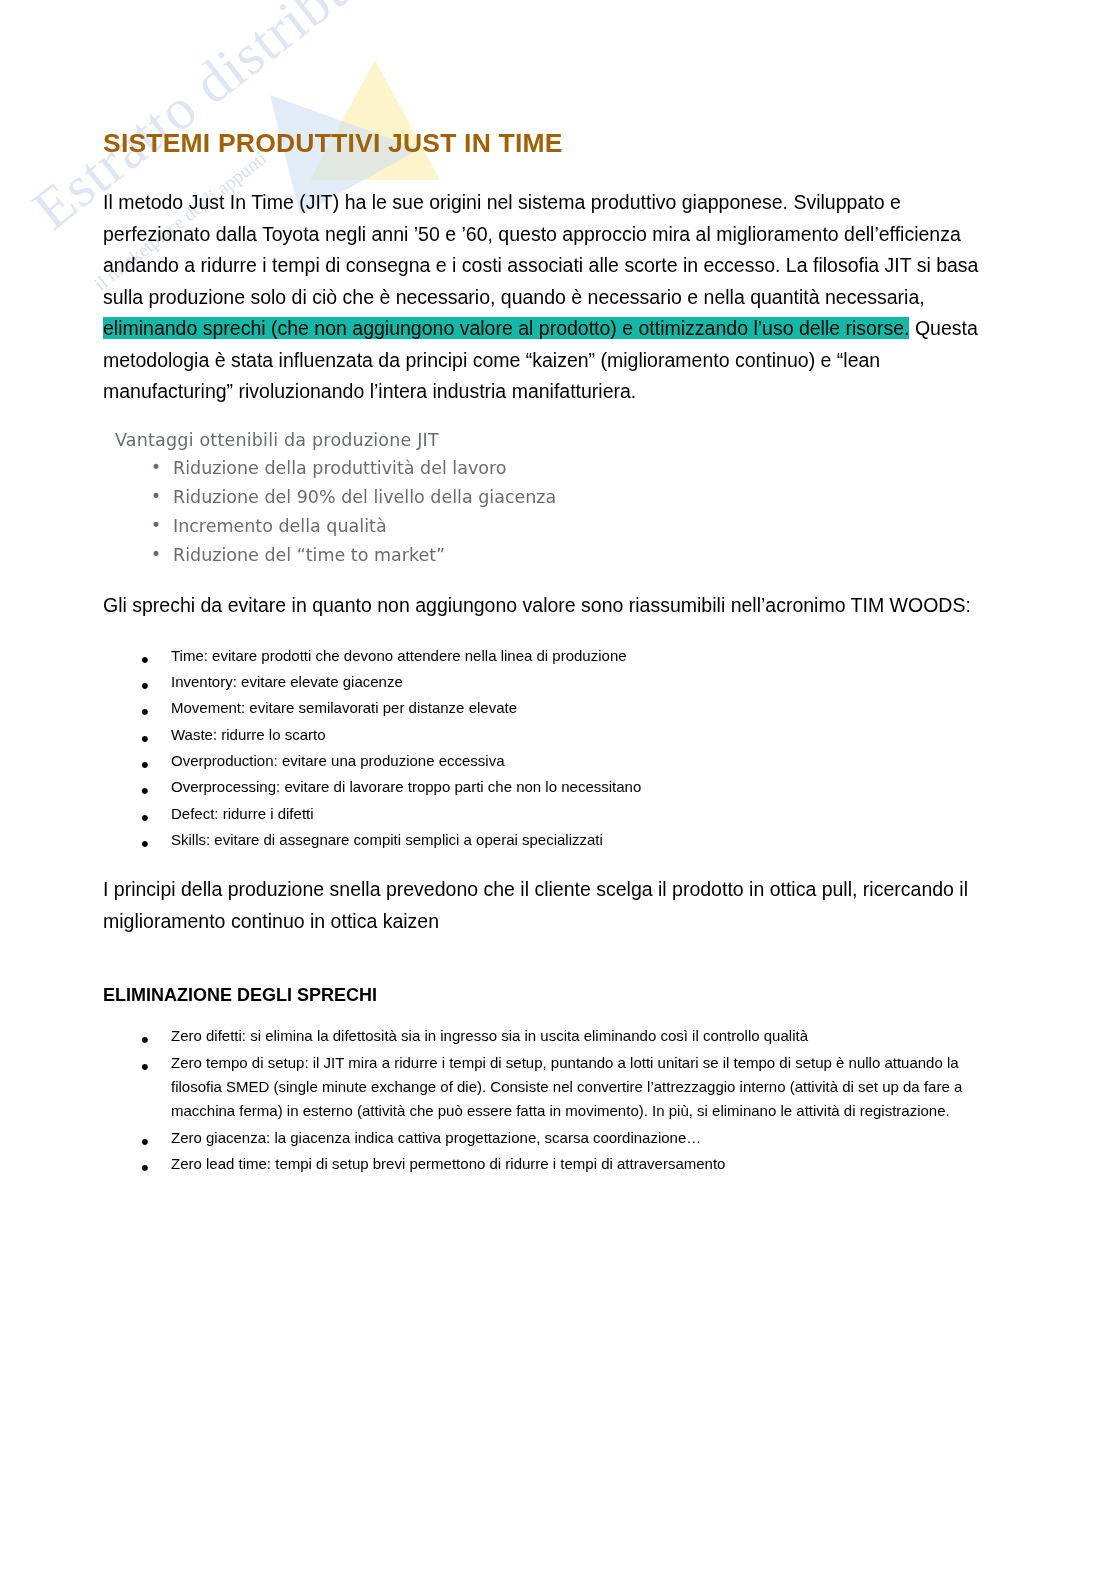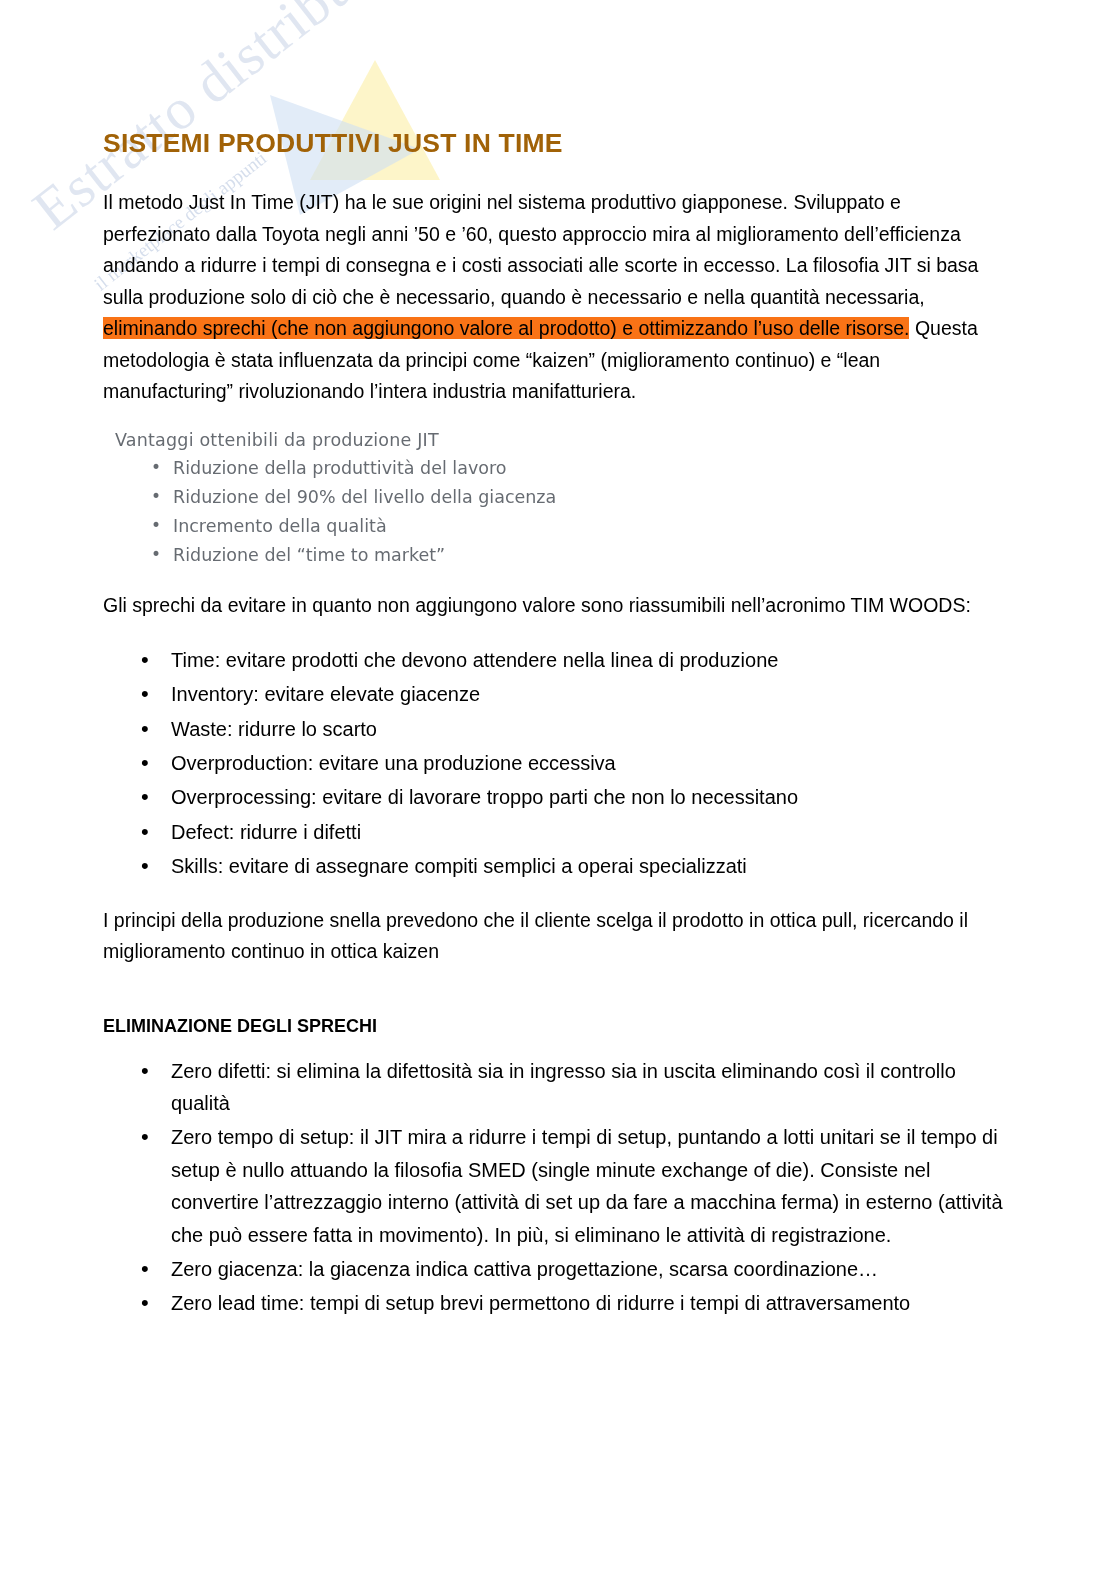--- a/index.html
+++ b/index.html
@@ -91,21 +91,21 @@
   }
 
   p.para {
     font-size: 19.5px;
     line-height: 1.62;
     margin: 0 0 22px 0;
     text-align: left;
   }
 
   .hl {
-    background: #f97316;
+    background: #14b8a6;
   }
 
   
   .scan-block {
     margin: 4px 0 20px 6px;
     color: #5a5f66;
     font-family: "DejaVu Sans", sans-serif;
     opacity: 0.92;
   }
   .scan-block .scan-head {
@@ -131,21 +131,21 @@
     top: -1px;
     font-size: 17px;
   }
 
   ul.bullets {
     margin: 0 0 22px 0;
     padding-left: 38px;
     list-style: none;
   }
   ul.bullets > li {
-    font-size: 20px;
+    font-size: 15px;
     line-height: 1.62;
     position: relative;
     padding-left: 30px;
     margin-bottom: 2px;
   }
   ul.bullets > li:before {
     content: "\2022";
     position: absolute;
     left: 0;
     top: -2px;
@@ -185,20 +185,21 @@
         <li>Incremento della qualità</li>
         <li>Riduzione del “time to market”</li>
       </ul>
     </div>
 
     <p class="para">Gli sprechi da evitare in quanto non aggiungono valore sono riassumibili nell’acronimo TIM WOODS:</p>
 
     <ul class="bullets">
       <li>Time: evitare prodotti che devono attendere nella linea di produzione</li>
       <li>Inventory: evitare elevate giacenze</li>
+      <li>Movement: evitare semilavorati per distanze elevate</li>
       <li>Waste: ridurre lo scarto</li>
       <li>Overproduction: evitare una produzione eccessiva</li>
       <li>Overprocessing: evitare di lavorare troppo parti che non lo necessitano</li>
       <li>Defect: ridurre i difetti</li>
       <li>Skills: evitare di assegnare compiti semplici a operai specializzati</li>
     </ul>
 
     <p class="para">I principi della produzione snella prevedono che il cliente scelga il prodotto in ottica pull, ricercando il miglioramento continuo in ottica kaizen</p>
 
     <h2 class="section-head">ELIMINAZIONE DEGLI SPRECHI</h2>

